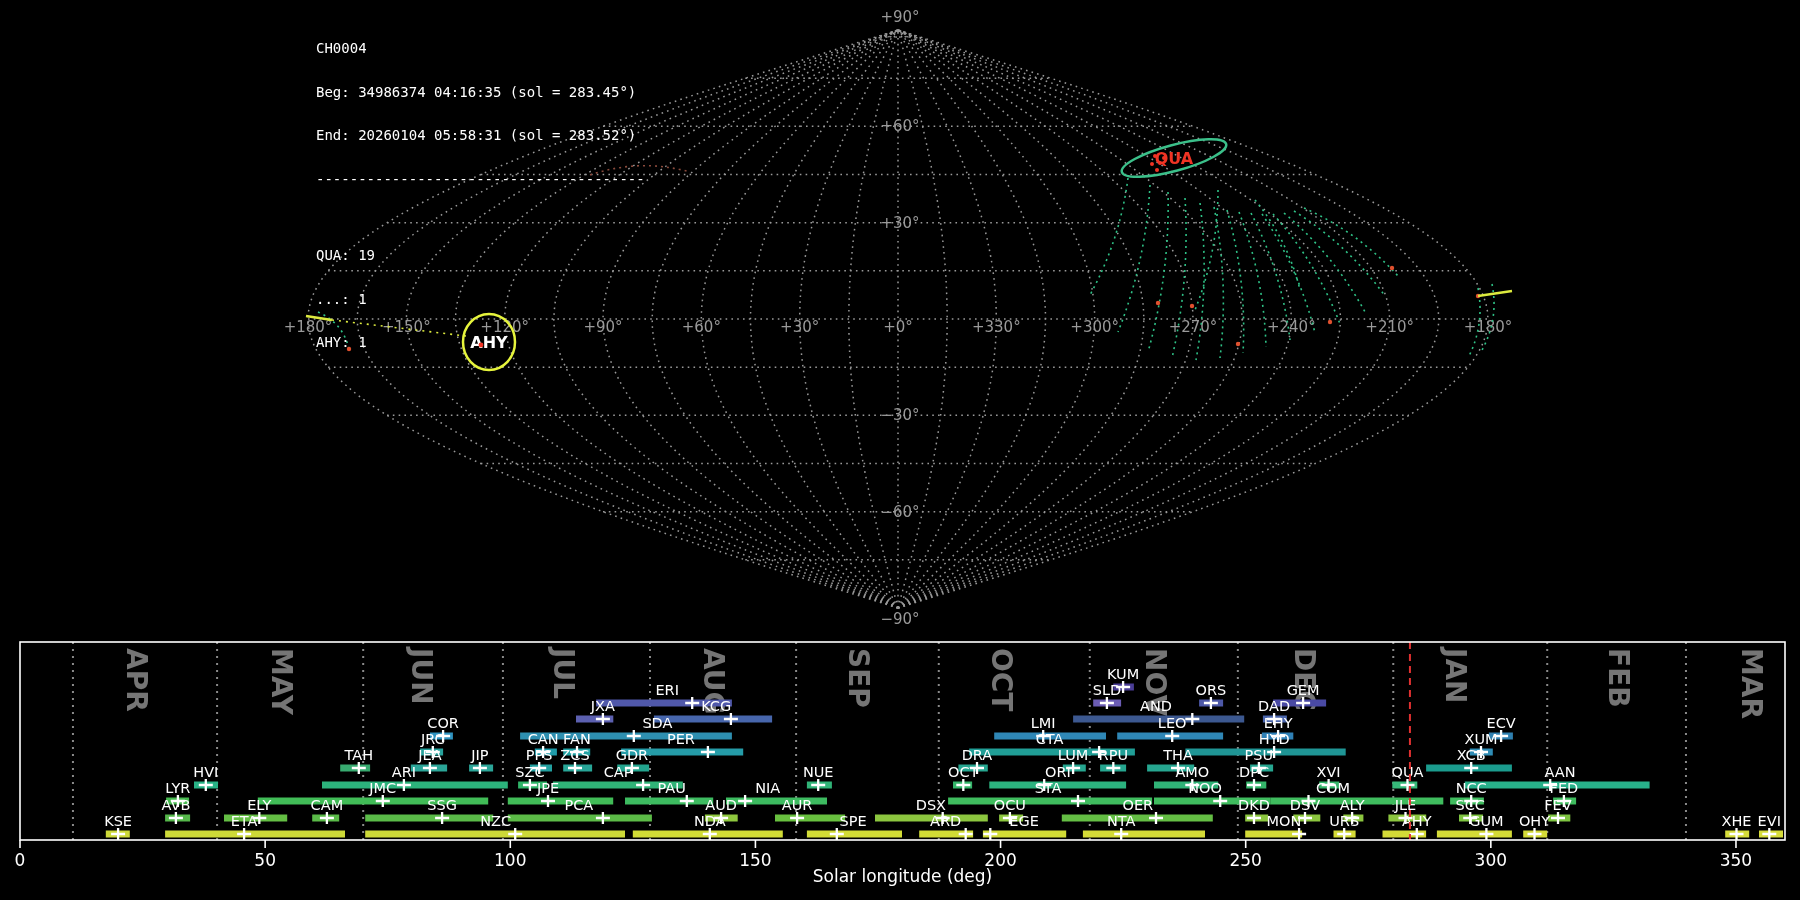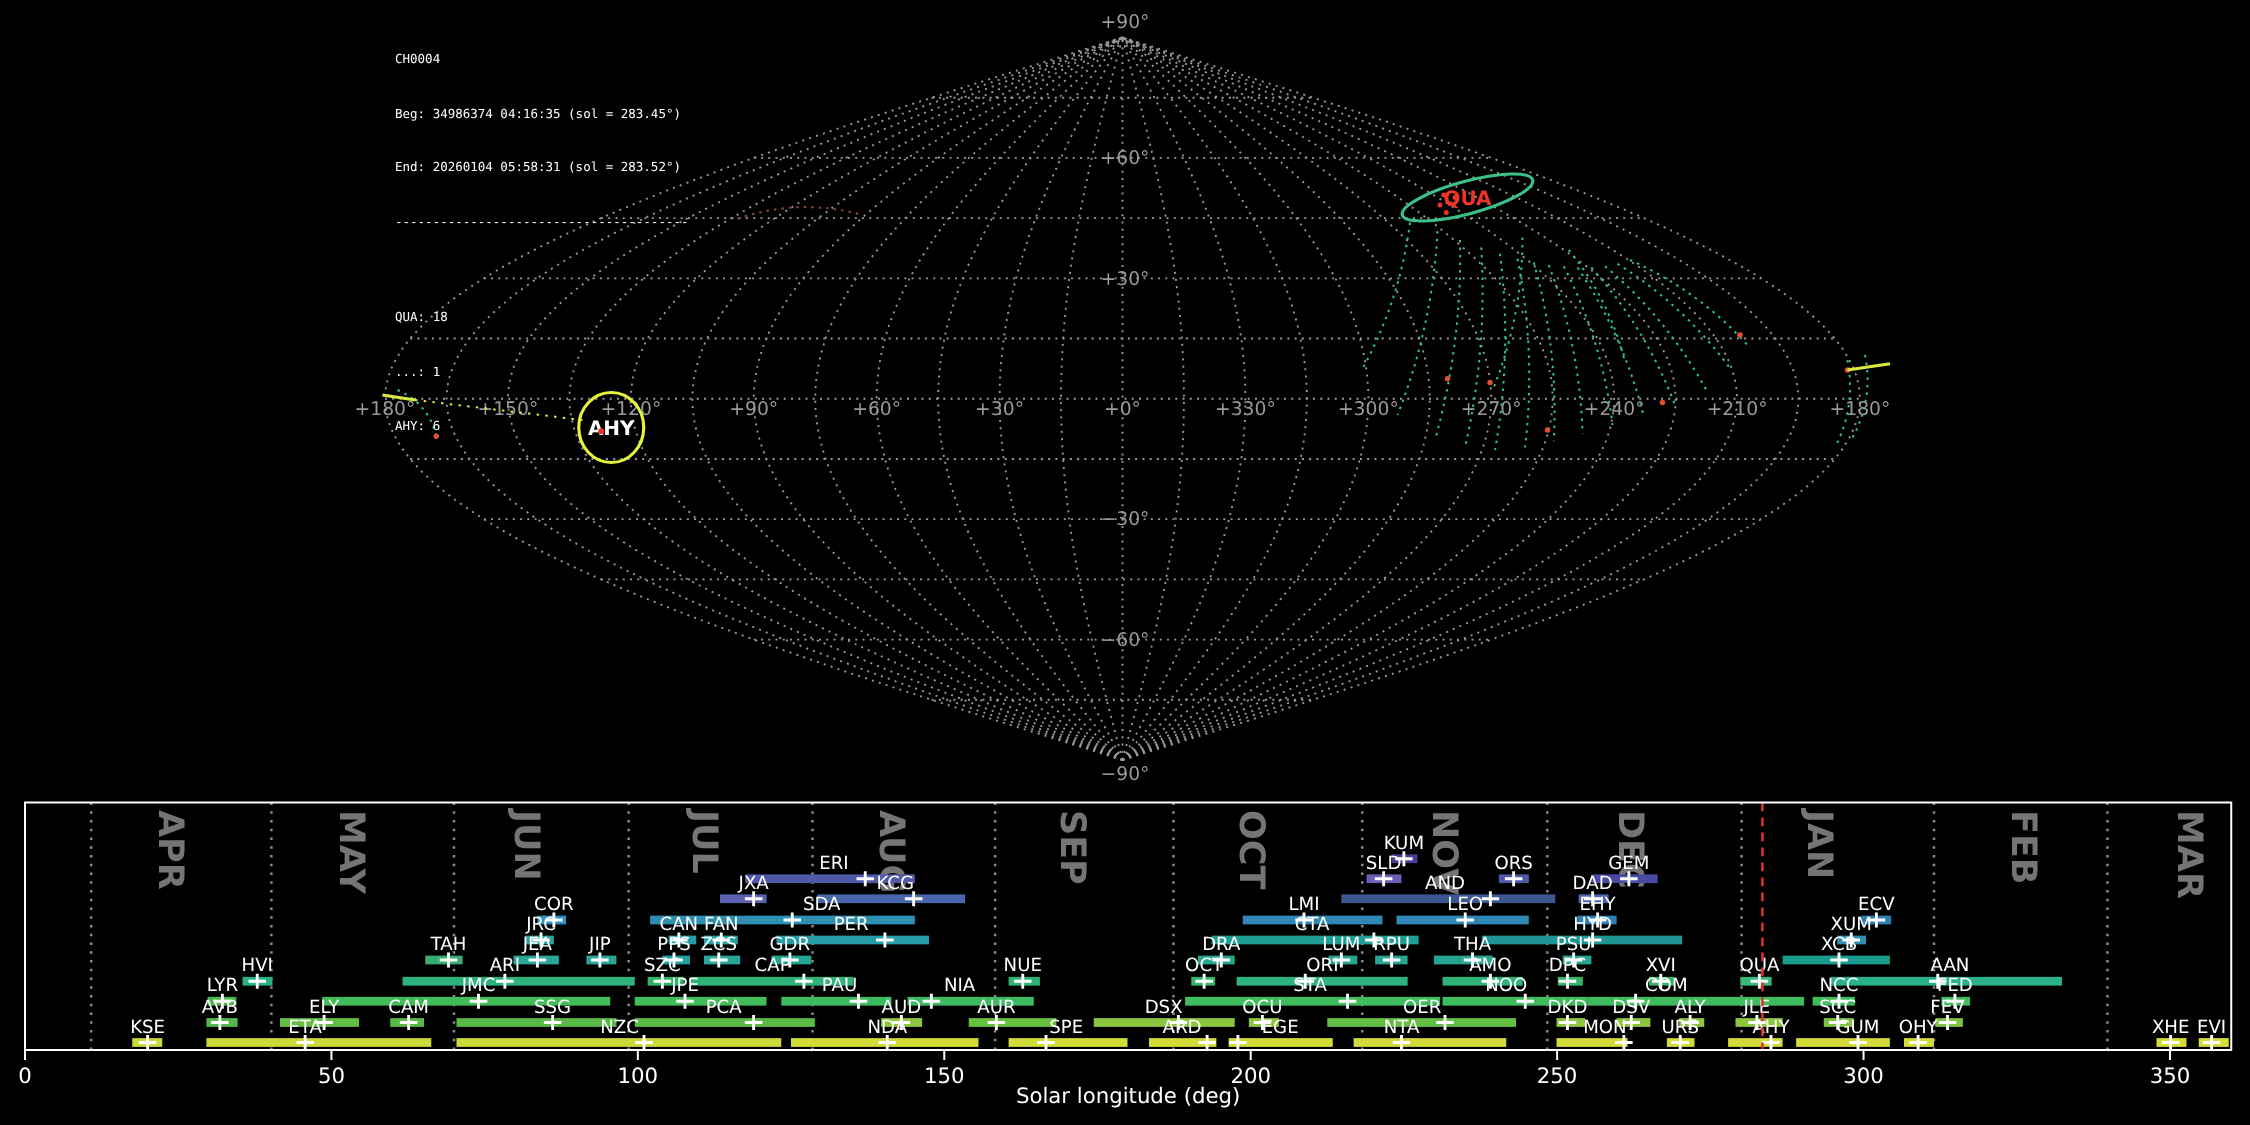--- a/index.html
+++ b/index.html
@@ -1,18 +1,18 @@
 <!DOCTYPE html>
 <html><head>
 <meta charset="utf-8">
 <style>
   html,body{margin:0;padding:0;background:#000;width:1800px;height:900px;overflow:hidden;}
   body{position:relative;font-family:"DejaVu Sans",sans-serif;}
   #info{position:absolute;left:316px;top:12px;color:#fff;font-family:"DejaVu Sans Mono",monospace;
-        font-size:10px;line-height:14.5px;white-space:pre;}
+        font-size:14px;line-height:14.5px;white-space:pre;}
   #info .gap{height:4px;}
   svg text{font-family:"DejaVu Sans",sans-serif;}
 </style>
 </head>
 <body>
 
 
 
 <svg id="scene" width="1800" height="900" viewBox="0 0 1800 900">
   <g id="map-layer">
@@ -435,19 +435,19 @@
       </g>
     </g>
 </svg>
 
 <div id="info">
   <div>CH0004</div>
   <div>Beg: 34986374 04:16:35 (sol = 283.45°)</div>
   <div>End: 20260104 05:58:31 (sol = 283.52°)</div>
   <div>---------------------------------------</div>
   <div class="gap"></div>
-  <div>QUA: 18</div>
+  <div>QUA: 19</div>
   <div>...: 1</div>
-  <div>AHY: 6</div>
+  <div>AHY: 1</div>
 </div>
 
 
 
 
 </body></html>

